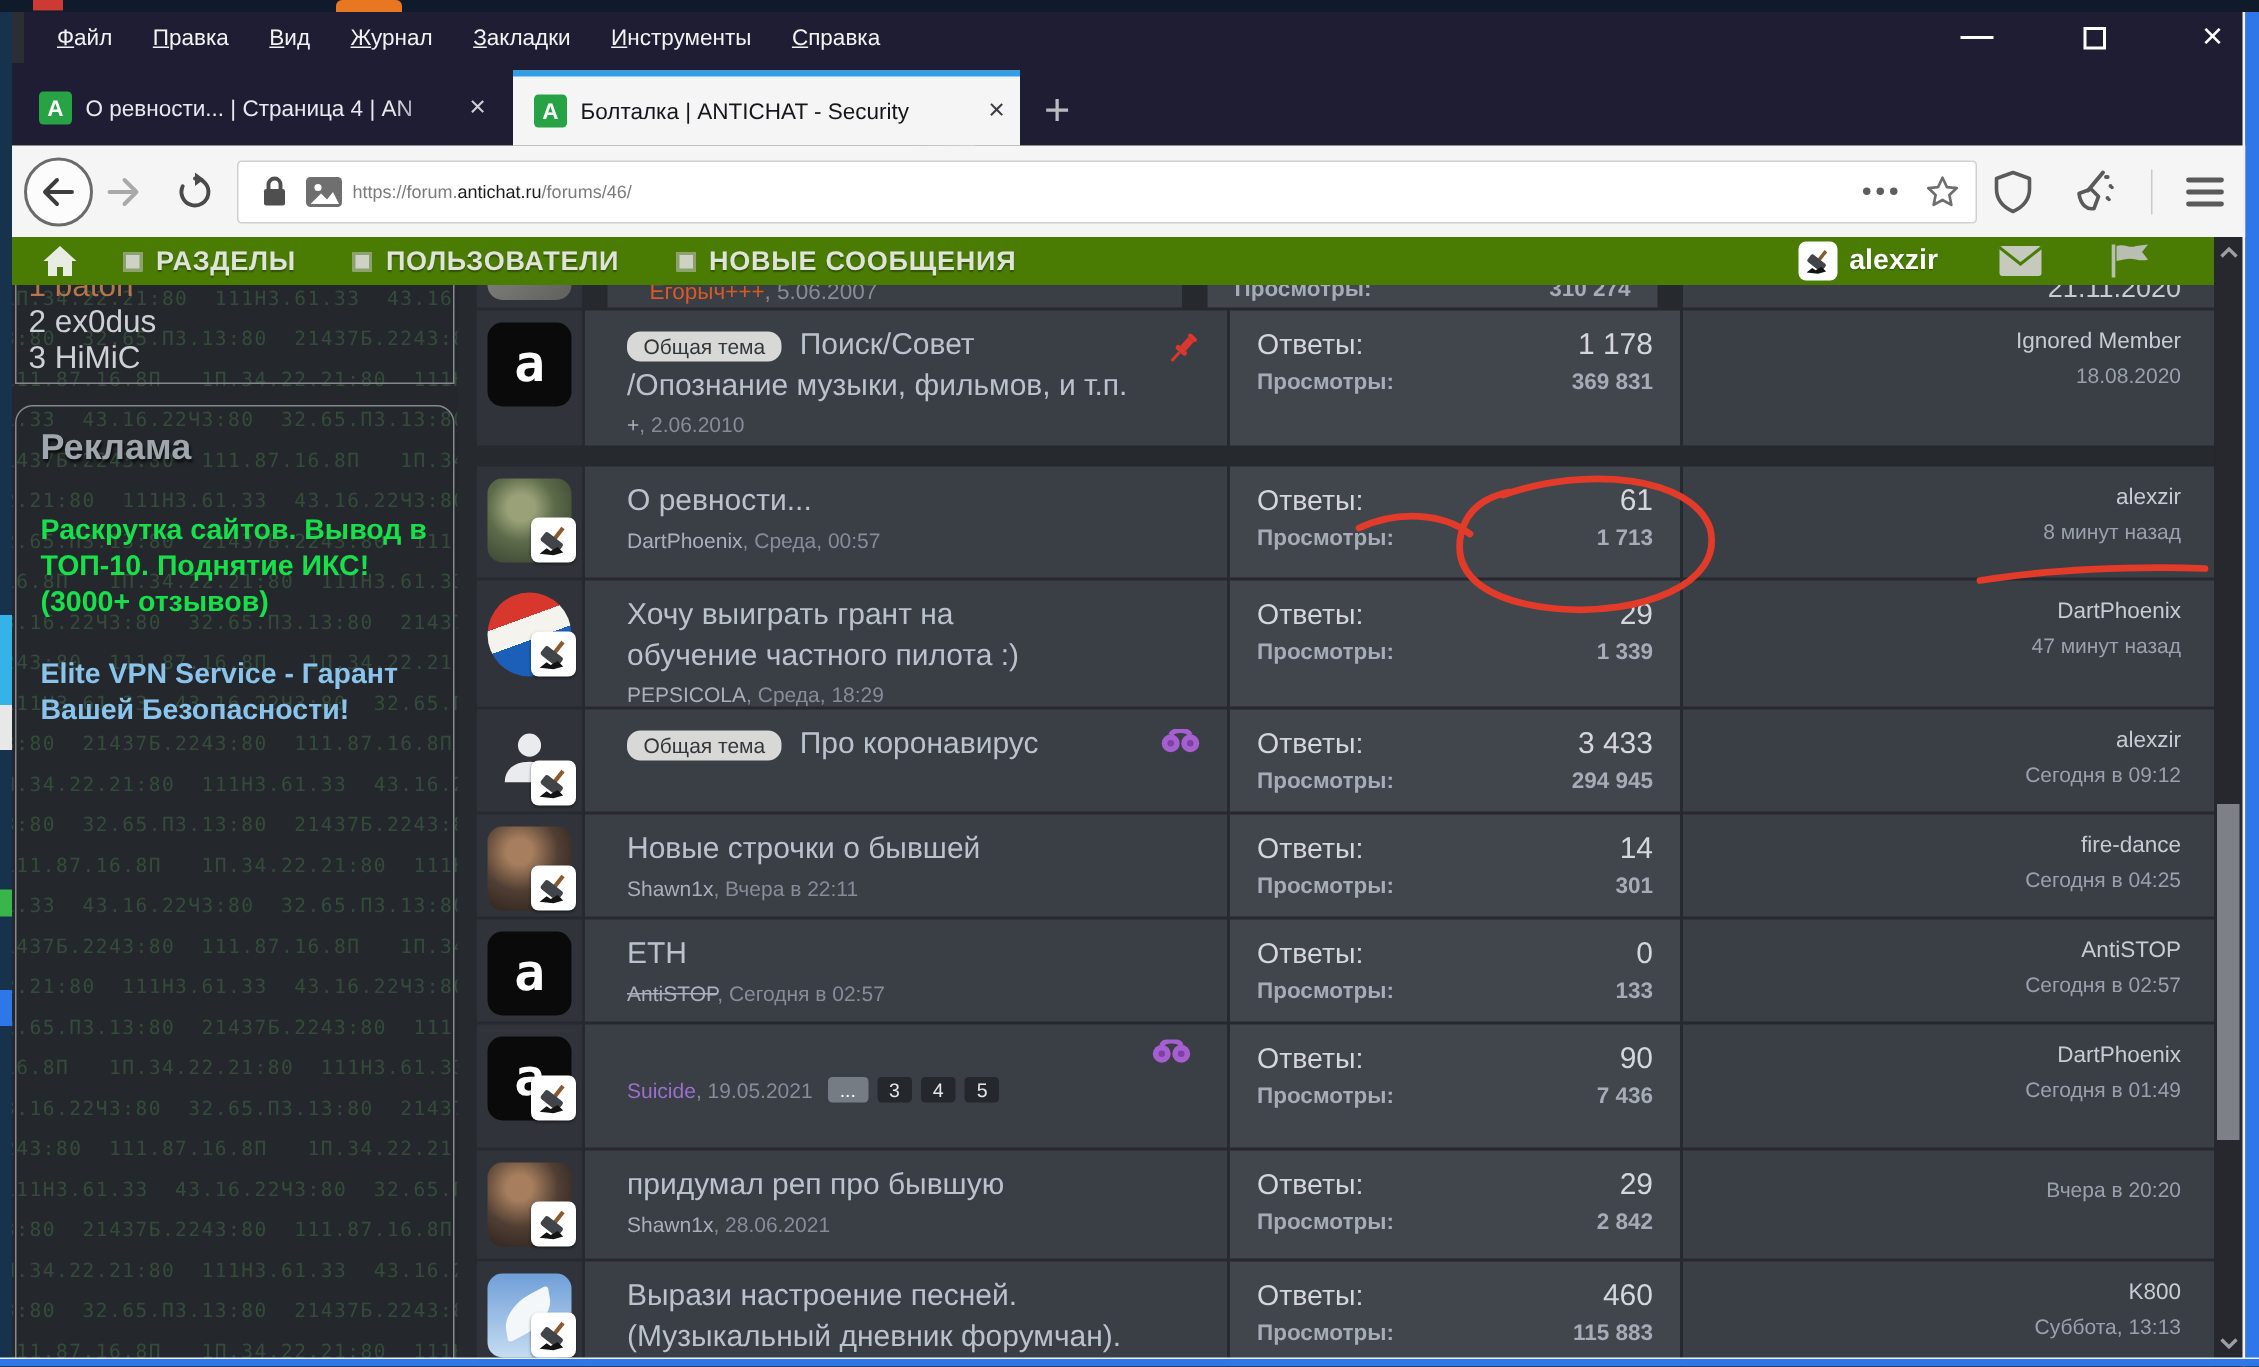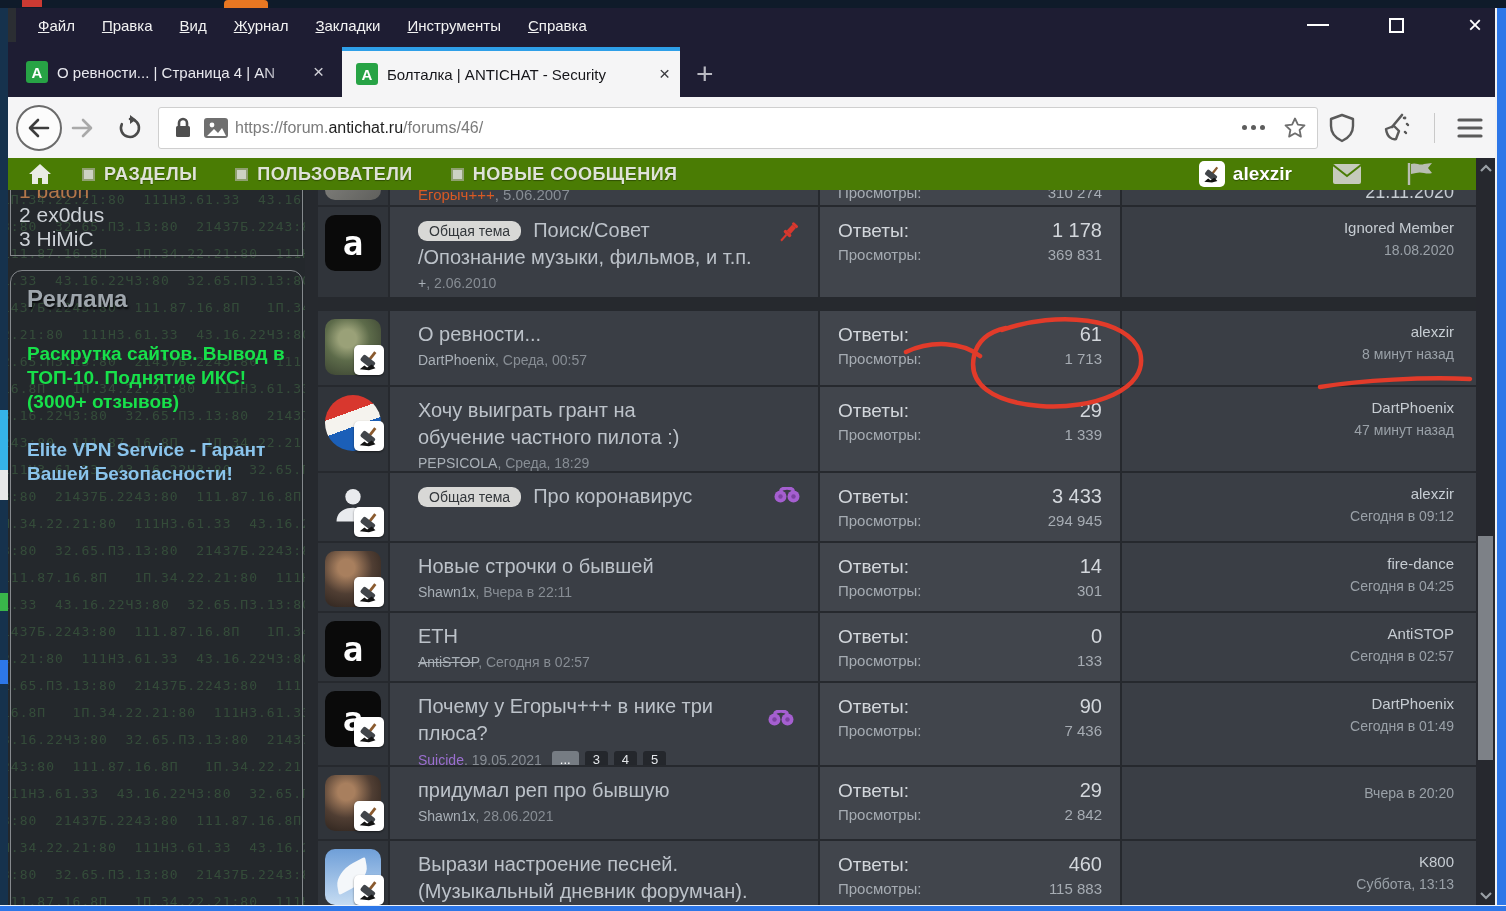--- a/index.html
+++ b/index.html
@@ -41,21 +41,21 @@
   .tab-close { font-size:19px; margin-left:6px; z-index:2; }
   .tab.inactive .tab-close { color:#cfcfd6; }
   .tab.active .tab-close { color:#3c3c41; }
   .newtab { color:#b9b9c2; font-size:30px; font-weight:300; margin:0 0 8px 16px; line-height:30px; }
 
   
   .toolbar { position:absolute; left:8px; top:97px; right:9px; height:61px; background:#f5f5f6; display:flex; align-items:center; }
   .nav-back { width:46px; height:46px; border:2px solid #6b6b6b; border-radius:50%; background:#fcfcfc; display:flex; align-items:center; justify-content:center; margin-left:8px; flex:0 0 46px; }
   .nav-btn { width:40px; height:40px; display:flex; align-items:center; justify-content:center; flex:0 0 40px; }
   .urlbar { height:42px; background:#fff; border:1px solid #cfcfcf; border-radius:3px; flex:1; margin:0 10px 0 8px; display:flex; align-items:center; padding:0 10px 0 14px; max-width:1168px; }
-  .url-text { font-size:16px; margin-left:6px; white-space:nowrap; }
+  .url-text { font-size:12px; margin-left:6px; white-space:nowrap; }
   .url-gray { color:#7b7b7b; }
   .url-dark { color:#1d1d1d; }
   .url-spacer { flex:1; }
   .dots-icon { display:flex; gap:4px; margin-right:18px; }
   .dots-icon i { width:5px; height:5px; border-radius:50%; background:#5d5d5d; }
   .tb-icons { display:flex; align-items:center; gap:22px; padding-right:14px; }
   .tb-divider { width:1px; height:30px; background:#c9c9c9; }
 
   
   .greenbar { position:absolute; left:8px; top:158px; width:1468px; height:32px; background:#4a7c04; display:flex; align-items:center; padding:0 14px 0 20px; z-index:5; }
@@ -108,26 +108,26 @@
   .t-author.strike { text-decoration:line-through; }
   .t-date { color:#878d94; }
   .pin-wrap { position:absolute; right:16px; top:12px; }
   .binoc-wrap { margin-left:auto; margin-right:4px; }
   .pages { display:inline-flex; gap:6px; margin-left:10px; vertical-align:1px; }
   .pg { background:#24272c; color:#e4e7ea; font-size:13px; border-radius:3px; padding:1px 8px; }
   .pg.ell { background:#767c83; color:#fff; }
   .srow { display:flex; justify-content:space-between; align-items:baseline; }
   .slab { color:#d3d7dc; font-size:19px; }
   .sval { color:#d3d7dc; font-size:20px; }
-  .srow.small { margin-top:4px; }
+  .srow.small { margin-top:4px;font-weight:bold; }
   .srow.small .slab { color:#a6acb3; font-size:15px; }
   .srow.small .sval { color:#a6acb3; font-size:15px; }
   .lname { color:#c6ccd2; font-size:15px; }
   .ltime { color:#9aa1a8; font-size:14px; margin-top:6px; }
-  .row.partial { height:15px; }
+  .row.partial { height:15px;gap:15px; }
   .row.partial .cell { padding-top:0; padding-bottom:0; }
   .row.partial .avatar { margin-top:-46px; }
   .row.gap-after { margin-bottom:14px; }
 
   
   .scrollbar { position:absolute; left:1476px; top:158px; bottom:5px; width:19px; background:#26282e; z-index:50; }
   .sb-btn { position:absolute; left:0; width:19px; height:20px; display:flex; align-items:center; justify-content:center; }
   .sb-up { top:0; } .sb-down { bottom:0; }
   .sb-thumb { position:absolute; left:2px; width:15px; top:378px; height:224px; background:#7d8187; }
 
@@ -532,21 +532,20 @@
                 <g transform="rotate(38 13 13)">
                   <rect x="11.6" y="2" width="3" height="11" fill="#8a5a2e"></rect>
                   <rect x="5" y="11" width="16" height="8" rx="2" fill="#41454a"></rect>
                 </g>
                 <path d="M3 23 l5-4 3 2 5-3 4 4 -7 2z" fill="#131313"></path>
               </svg>
             </div>
         </div>
         <div class="cell titlec">
           <div class="t-line" style="padding-right:6px;">
-            <span class="t-title" style="max-width:400px;">Почему у Егорыч+++ в нике три плюса?</span>
             <span class="binoc-wrap">
               <svg width="26" height="16" viewBox="0 0 26 16">
                   <circle cx="6.5" cy="9.5" r="6" fill="#a55fd0"></circle>
                   <circle cx="19.5" cy="9.5" r="6" fill="#a55fd0"></circle>
                   <path d="M6.5 4 C8 0 18 0 19.5 4" fill="none" stroke="#a55fd0" stroke-width="3.4"></path>
                   <circle cx="6.5" cy="9.5" r="2.2" fill="#7b42a0"></circle>
                   <circle cx="19.5" cy="9.5" r="2.2" fill="#7b42a0"></circle>
                 </svg>
             </span>
           </div>

